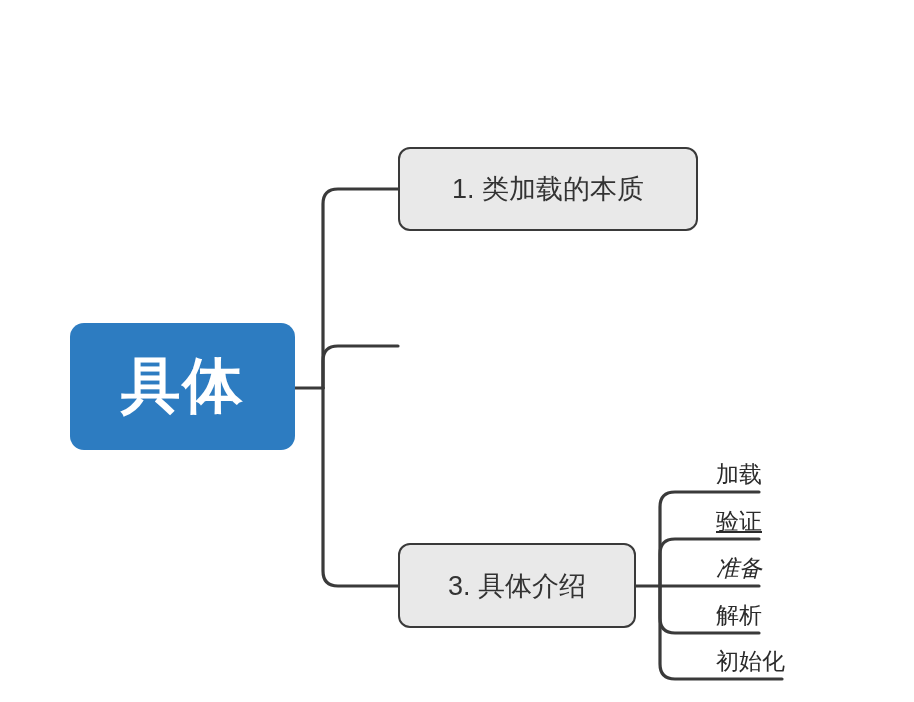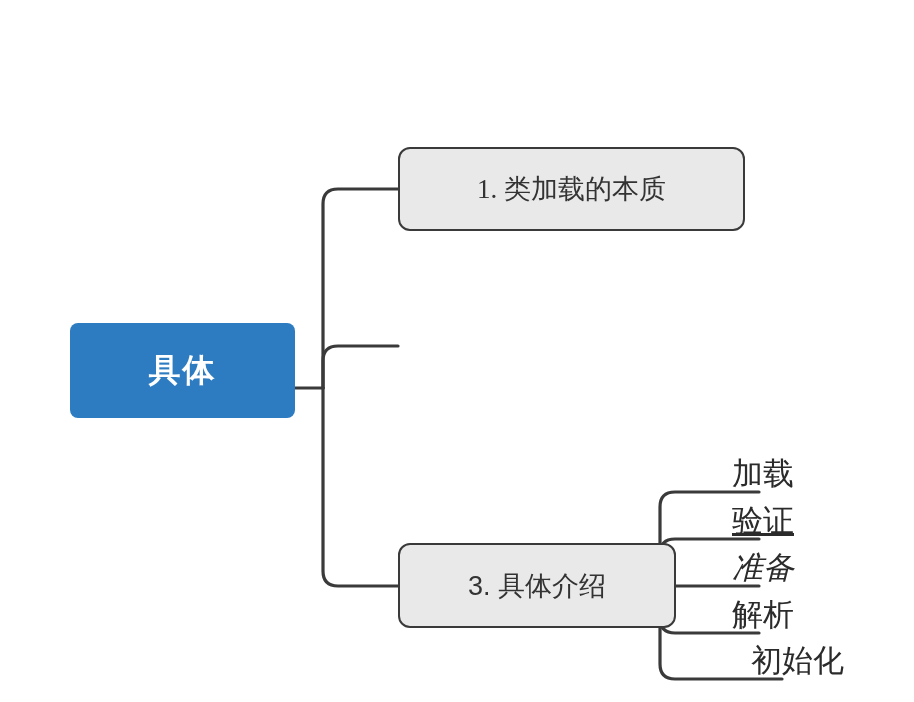--- a/index.html
+++ b/index.html
@@ -32,64 +32,64 @@
   .edge{
     stroke:var(--connector);
     stroke-width:3.2;
     fill:none;
     stroke-linecap:round;
     stroke-linejoin:round;
   }
   .root-node{
     position:absolute;
     left:70px;top:323px;
-    width:225px;height:95px;
+    width:225px;height:127px;
     background:var(--root-fill);
     color:var(--root-text);
-    border-radius:8px;
+    border-radius:14px;
     display:flex;
     align-items:center;
     justify-content:center;
-    font-size:32px;
+    font-size:60px;
     font-weight:bold;
     letter-spacing:2px;
     box-sizing:border-box;
     cursor:pointer;
   }
   .branch-node{
     position:absolute;
     background:var(--branch-fill);
     border:2.5px solid var(--branch-border);
     border-radius:12px;
     color:var(--branch-text);
     display:flex;
     align-items:center;
     justify-content:center;
     font-size:27px;
     box-sizing:border-box;
     cursor:pointer;
   }
-  .b1{left:398px;top:147px;width:347px;height:84px;font-family:Liberation Serif, serif;}
+  .b1{left:398px;top:147px;width:300px;height:84px;}
   .b2{left:398px;top:304px;width:269px;height:85px;}
-  .b3{left:398px;top:543px;width:278px;height:85px;}
+  .b3{left:398px;top:543px;width:238px;height:85px;}
   .sub-label{
     position:absolute;
-    left:732px;
+    left:716px;
     height:28px;
     line-height:28px;
-    font-size:31px;
+    font-size:23px;
     color:var(--subtopic-text);
     white-space:nowrap;
     cursor:pointer;
   }
   .s1{top:460px;}
   .s2{top:507px;text-decoration:underline;}
   .s3{top:554px;font-style:italic;}
   .s4{top:601px;}
-  .s5{top:647px;margin-left:19px;}
+  .s5{top:647px;}
 </style>
 </head>
 <body>
 
 <div class="canvas">
 
   <svg class="connector-layer" viewBox="0 0 914 702" xmlns="http://www.w3.org/2000/svg">
 
     <path class="edge" d="M294 388 H323"></path>
     <path class="edge" d="M323 388 V204 Q323 189 338 189 H398"></path>

